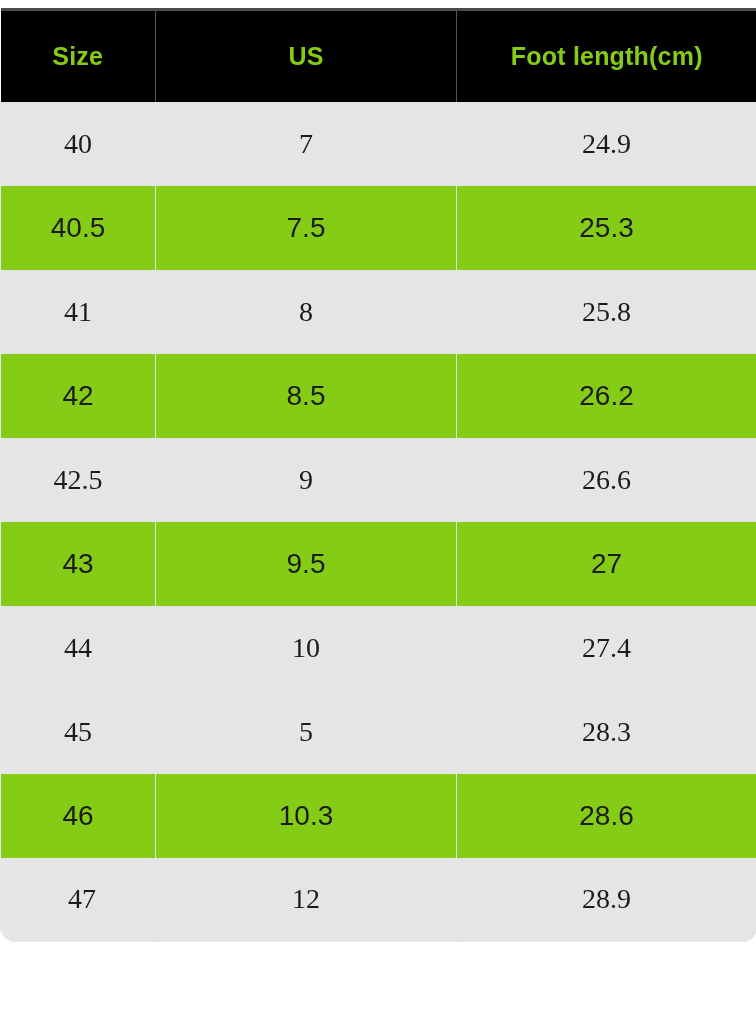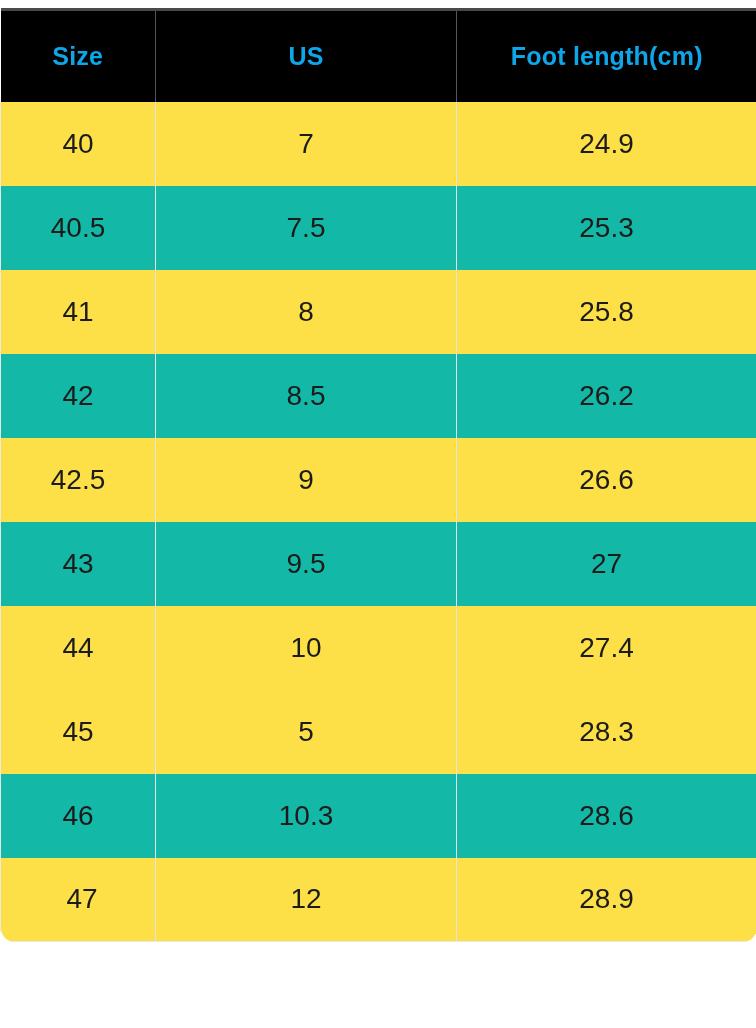--- a/index.html
+++ b/index.html
@@ -34,35 +34,35 @@
   .col-us        { width: 301px; }
   .col-footlen   { width: 300px; }
 
   
   .size-table thead tr {
     background: #000000;
   }
 
   .size-table thead th {
     background: #000000;
-    color: #0ea5e9;
+    color: #84cc16;
     font-size: 25px;
     font-weight: bold;
     height: 92px;
     text-align: center;
     vertical-align: middle;
     letter-spacing: 0.2px;
     border-top: 3px solid #4a4a4a;
     border-right: 1px solid #555555;
   }
   .size-table thead th:last-child { border-right: none; }
 
   
-  .size-table tbody tr.row-even { background: #fde047; }
-  .size-table tbody tr.row-odd  { background: #14b8a6; }
+  .size-table tbody tr.row-even { background: #e5e5e5; font-family: Liberation Serif, serif; }
+  .size-table tbody tr.row-odd  { background: #84cc16; }
 
   .size-table tbody td {
     height: 84px;
     text-align: center;
     vertical-align: middle;
     font-size: 28px;
     font-weight: normal;
     color: #1b1b1b;
     border-right: 1px solid #e3e3e3;
   }

